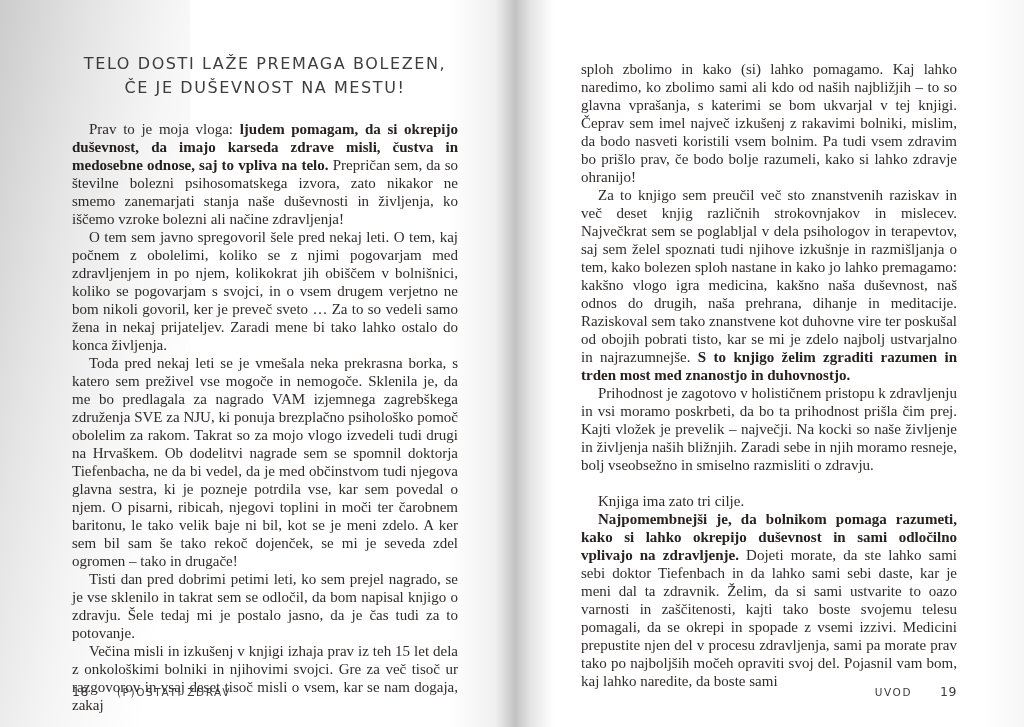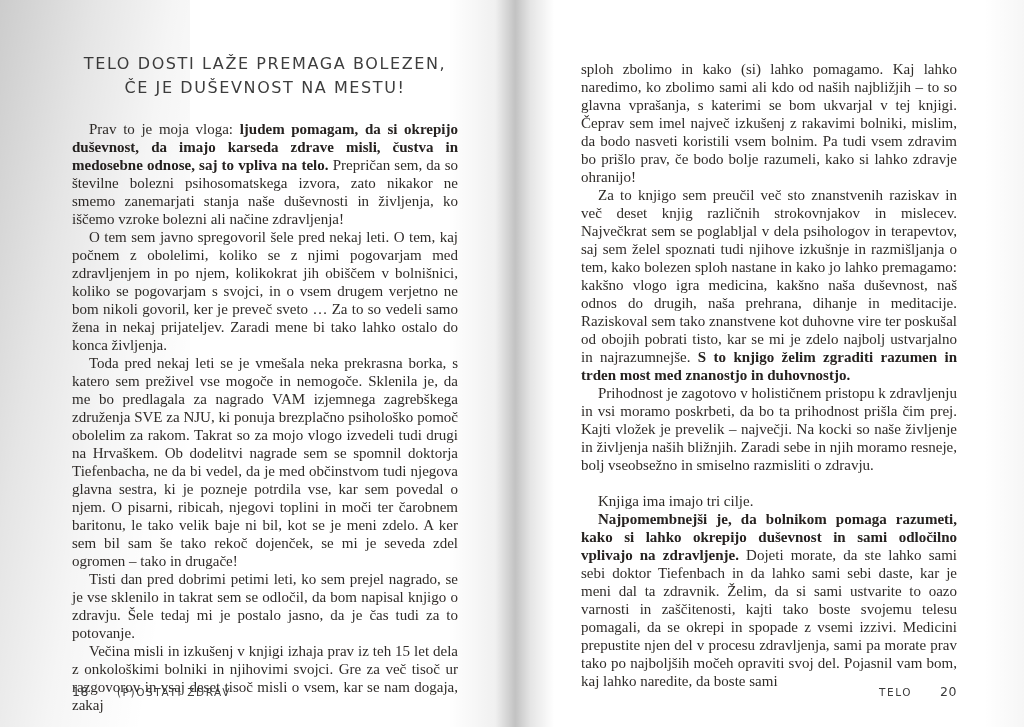--- a/index.html
+++ b/index.html
@@ -63,31 +63,31 @@
         <p class="para"><span>Tisti dan pred dobrimi petimi leti, ko sem prejel nagrado, se je vse sklenilo in takrat sem se odločil, da bom napisal knjigo o zdravju. Šele tedaj mi je postalo jasno, da je čas tudi za to potovanje.</span></p>
         <p class="para"><span>Večina misli in izkušenj v knjigi izhaja prav iz teh 15 let dela z onkološkimi bolniki in njihovimi svojci. Gre za več tisoč ur razgovorov in vsaj deset tisoč misli o vsem, kar se nam dogaja, zakaj</span></p>
       </div>
   </div>
 
   <div class="page-col right-col">
     <div>
         <p class="para no-indent"><span>sploh zbolimo in kako (si) lahko pomagamo. Kaj lahko naredimo, ko zbolimo sami ali kdo od naših najbližjih – to so glavna vprašanja, s katerimi se bom ukvarjal v tej knjigi. Čeprav sem imel največ izkušenj z rakavimi bolniki, mislim, da bodo nasveti koristili vsem bolnim. Pa tudi vsem zdravim bo prišlo prav, če bodo bolje razumeli, kako si lahko zdravje ohranijo!</span></p>
         <p class="para"><span>Za to knjigo sem preučil več sto znanstvenih raziskav in več deset knjig različnih strokovnjakov in mislecev. Največkrat sem se poglabljal v dela psihologov in terapevtov, saj sem želel spoznati tudi njihove izkušnje in razmišljanja o tem, kako bolezen sploh nastane in kako jo lahko premagamo: kakšno vlogo igra medicina, kakšno naša duševnost, naš odnos do drugih, naša prehrana, dihanje in meditacije. Raziskoval sem tako znanstvene kot duhovne vire ter poskušal od obojih pobrati tisto, kar se mi je zdelo najbolj ustvarjalno in najrazumnejše. </span><span class="b">S to knjigo želim zgraditi razumen in trden most med znanostjo in duhovnostjo.</span></p>
         <p class="para"><span>Prihodnost je zagotovo v holističnem pristopu k zdravljenju in vsi moramo poskrbeti, da bo ta prihodnost prišla čim prej. Kajti vložek je prevelik – največji. Na kocki so naše življenje in življenja naših bližnjih. Zaradi sebe in njih moramo resneje, bolj vseobsežno in smiselno razmisliti o zdravju.</span></p>
-        <p class="para gap-before"><span>Knjiga ima imajo tri cilje.</span></p>
+        <p class="para gap-before"><span>Knjiga ima zato tri cilje.</span></p>
         <p class="para"><span class="b">Najpomembnejši je, da bolnikom pomaga razumeti, kako si lahko okrepijo duševnost in sami odločilno vplivajo na zdravljenje.</span><span> Dojeti morate, da ste lahko sami sebi doktor Tiefenbach in da lahko sami sebi daste, kar je meni dal ta zdravnik. Želim, da si sami ustvarite to oazo varnosti in zaščitenosti, kajti tako boste svojemu telesu pomagali, da se okrepi in spopade z vsemi izzivi. Medicini prepustite njen del v procesu zdravljenja, sami pa morate prav tako po najboljših močeh opraviti svoj del. Pojasnil vam bom, kaj lahko naredite, da boste sami</span></p>
       </div>
   </div>
 
   <div class="footer footer-left">
     <span class="page-number">18</span>
     <span class="running-title">(P)OSTATI ZDRAV</span>
   </div>
 
   <div class="footer footer-right">
-    <span class="running-title">TELO</span>
-    <span class="page-number">20</span>
+    <span class="running-title">UVOD</span>
+    <span class="page-number">19</span>
   </div>
 
   <div class="left-edge-shadow"></div>
   <div class="gutter-shadow"></div>
   <div class="right-edge-shadow"></div>
 </div>
 
 </body></html>

